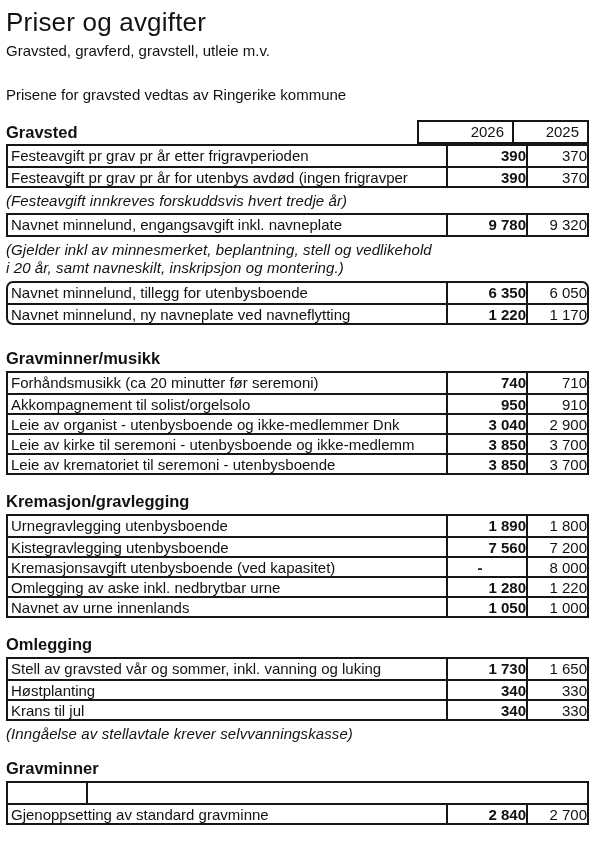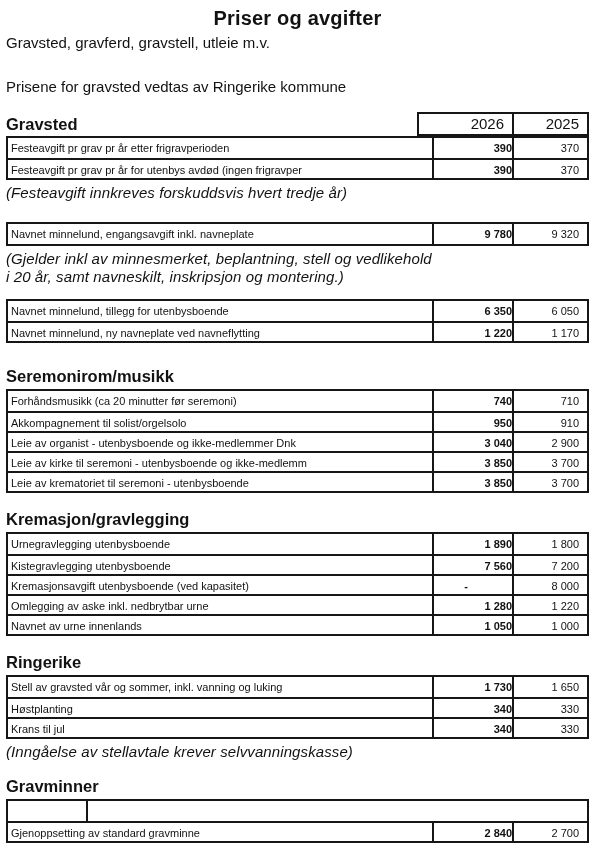--- a/index.html
+++ b/index.html
@@ -10,46 +10,46 @@
   *{box-sizing:border-box;margin:0;padding:0;}
   html,body{background:var(--bg);}
   body{
     width:604px;height:845px;
     font-family:"Liberation Sans",sans-serif;
     color:var(--txt);
     overflow:hidden;
   }
   .page{padding:7px 15px 0 6px;}
 
-  .doc-title{font-size:20px;font-weight:700;letter-spacing:.2px;text-align:center;}
+  .doc-title{font-size:26px;font-weight:400;letter-spacing:.2px;}
   .doc-subtitle{font-size:15px;margin-top:4px;}
   .doc-intro{font-size:15px;margin-top:27px;}
 
   
   .sec-head-row{display:flex;align-items:flex-end;margin-top:17px;}
   .sec-heading{font-size:16.5px;font-weight:700;flex:1;padding-bottom:2px;}
   .plain-heading{font-size:16.5px;font-weight:700;margin-bottom:3px;}
   .yh-box{display:flex;border:2px solid var(--bd);}
   .yh-box .hc{height:20px;line-height:20px;font-size:15px;text-align:right;padding-right:8px;}
   .hc-2026{width:95px;border-right:2px solid var(--bd);font-weight:400;}
   .hc-2025{width:73px;}
 
   .tbl{border:2px solid var(--bd);}
-  .trow{display:flex;height:20px;align-items:center;font-size:11px;line-height:20px;}
+  .trow{display:flex;height:20px;align-items:center;font-size:15px;line-height:20px;}
   .trow + .trow{border-top:2px solid var(--bd);}
   .c-label{flex:1;border-right:2px solid var(--bd);padding:0 3px;white-space:nowrap;overflow:hidden;height:100%;}
   .c-2026{width:80px;border-right:2px solid var(--bd);text-align:right;font-weight:700;height:100%;}
-  .c-2025{width:73px;text-align:right;padding-right:8px;height:100%;}
+  .c-2025{width:59px;text-align:right;height:100%;}
   .c-2026.center{text-align:center;padding-right:14px;}
   .c-label.note{font-style:italic;font-weight:400;}
 
   .footnote{font-style:italic;font-size:15px;margin-top:4px;letter-spacing:.1px;}
-  .mt-sm{margin-top:14px;}
+  .mt-sm{margin-top:5px;border-radius:7px;}
   .mt-md{margin-top:17px;}
-  .mt-lg{margin-top:21px;}
+  .mt-lg{margin-top:4px;}
   .mt-xl{margin-top:24px;}
 </style>
 </head>
 <body>
 
 <div class="page">
 
   <div class="doc-title">Priser og avgifter</div>
   <div class="doc-subtitle">Gravsted, gravferd, gravstell, utleie m.v.</div>
   <div class="doc-intro">Prisene for gravsted vedtas av Ringerike kommune</div>
@@ -90,21 +90,21 @@
       <div class="c-2026">6 350</div>
       <div class="c-2025">6 050</div>
     </div>
     <div class="trow">
       <div class="c-label">Navnet minnelund, ny navneplate ved navneflytting</div>
       <div class="c-2026">1 220</div>
       <div class="c-2025">1 170</div>
     </div>
   </div>
 
-  <div class="plain-heading mt-xl">Seremonirom/musikk</div>
+  <div class="plain-heading mt-xl">Gravminner/musikk</div>
   <div class="tbl">
     <div class="trow">
       <div class="c-label">Forhåndsmusikk (ca 20 minutter før seremoni)</div>
       <div class="c-2026">740</div>
       <div class="c-2025">710</div>
     </div>
     <div class="trow">
       <div class="c-label">Akkompagnement til solist/orgelsolo</div>
       <div class="c-2026">950</div>
       <div class="c-2025">910</div>
@@ -148,21 +148,21 @@
       <div class="c-2026">1 280</div>
       <div class="c-2025">1 220</div>
     </div>
     <div class="trow">
       <div class="c-label">Navnet av urne innenlands</div>
       <div class="c-2026">1 050</div>
       <div class="c-2025">1 000</div>
     </div>
   </div>
 
-  <div class="plain-heading mt-md">Ringerike</div>
+  <div class="plain-heading mt-md">Omlegging</div>
   <div class="tbl">
     <div class="trow">
       <div class="c-label">Stell av gravsted vår og sommer, inkl. vanning og luking</div>
       <div class="c-2026">1 730</div>
       <div class="c-2025">1 650</div>
     </div>
     <div class="trow">
       <div class="c-label">Høstplanting</div>
       <div class="c-2026">340</div>
       <div class="c-2025">330</div>

